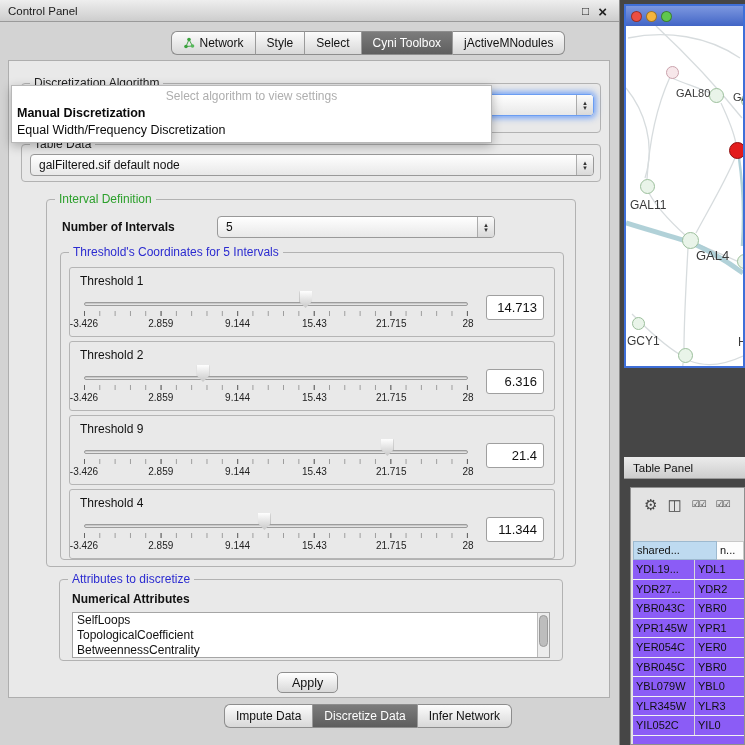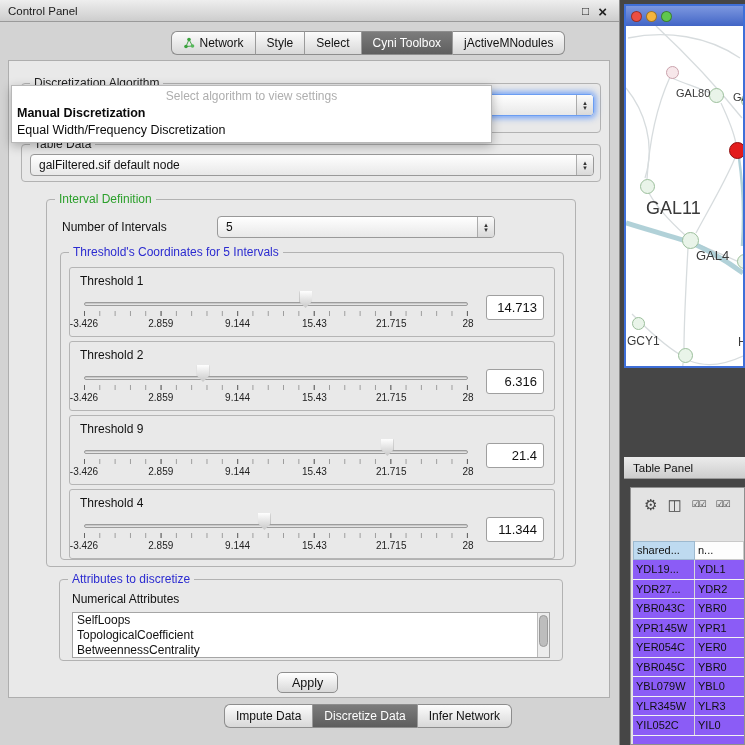--- a/index.html
+++ b/index.html
@@ -30,21 +30,21 @@
 .combo{position:absolute;height:22px;background:linear-gradient(#ffffff,#e8e8e8);border:1px solid #999;border-radius:4px;display:flex;align-items:center}
 .combo-text{flex:1;font-size:12px;padding-left:8px;white-space:nowrap;overflow:hidden}
 .combo-arrows{width:17px;height:100%;border-left:1px solid #ababab;display:flex;flex-direction:column;align-items:center;justify-content:center;font-size:7px;line-height:5px;color:#333;background:linear-gradient(#fbfbfb,#d9d9d9);border-radius:0 3px 3px 0}
 .combo.focused{border-color:#6b9df2;box-shadow:0 0 6px 2px rgba(92,148,250,.85)}
 
 .overlay{position:absolute;left:2px;top:24px;width:481px;background:#fff;border:1px solid #b8b8b8;box-shadow:0 3px 10px rgba(0,0,0,.28);z-index:60;padding-bottom:3px}
 .ov-ph{font-size:12px;color:#aeaeae;text-align:center;padding:3px 0 2px}
 .ov-opt{font-size:12.5px;color:#0a0a0a;padding:1px 0 2px 5px}
 .ov-opt.bold{font-weight:bold}
 
-.bold-label{position:absolute;font-size:12px;font-weight:normal;white-space:nowrap}
+.bold-label{position:absolute;font-size:12px;font-weight:bold;white-space:nowrap}
 
 
 .th-stack{position:absolute;left:8px;right:8px;top:14px;display:flex;flex-direction:column;gap:4px}
 .threshold-panel{position:relative;height:70px;border:1px solid #b5b5b5;border-radius:3px;background:#e9e9e9}
 .th-label{position:absolute;left:10px;top:6px;font-size:12px;font-weight:normal}
 .th-row{position:absolute;left:10px;right:10px;top:22px;height:46px;display:flex;align-items:flex-start}
 .slider-wrap{flex:1;position:relative;height:46px;margin-right:14px}
 .track{position:absolute;left:4px;right:4px;top:12px;height:4px;background:linear-gradient(#bdbdbd,#f0f0f0);border:1px solid #9c9c9c;border-radius:2px}
 .handle-layer{position:absolute;left:4px;right:4px;top:0;height:20px}
 .handle{position:absolute;top:1px;width:13px;height:17px;transform:translateX(-50%);background:linear-gradient(#fefefe,#c8c8c8);clip-path:polygon(0 0,100% 0,100% 60%,50% 100%,0 60%);filter:drop-shadow(0 0 1px rgba(0,0,0,.55))}
@@ -73,21 +73,21 @@
 .net-node.pink{background:#f7e7ea;border-color:#caa3ad}
 .net-label{position:absolute;color:#3a3a3a;white-space:nowrap}
 
 
 .tp-titlebar{position:absolute;left:624px;top:457px;width:121px;height:22px;background:linear-gradient(#ececec,#cdcdcd);border-bottom:1px solid #999;font-size:11.5px;display:flex;align-items:center;padding-left:9px}
 .table-window{position:absolute;left:630px;top:487px;width:115px;height:258px;background:#e3e3e3;border:1px solid #8f8f8f}
 .tw-toolbar{height:33px;display:flex;align-items:center;gap:10px;padding-left:13px;color:#444}
 .tw-toolbar .ic{font-size:15px;line-height:1}
 .tw-toolbar .ic.small{font-size:9px;letter-spacing:-1px}
 .tw-head{position:absolute;left:2px;right:0;top:53px;height:19px;display:flex;font-size:11px}
-.th-c1{width:62px;background:#bedaf0;border:1px solid #9db9cf;padding:2px 0 0 3px;overflow:hidden;white-space:nowrap}
+.th-c1{width:84px;background:#bedaf0;border:1px solid #9db9cf;padding:2px 0 0 3px;overflow:hidden;white-space:nowrap}
 .th-c2{flex:1;background:#fdfdfd;border:1px solid #c9c9c9;border-left:none;padding:2px 0 0 3px;overflow:hidden;white-space:nowrap}
 .tw-rows{position:absolute;left:2px;right:0;top:72px;bottom:0;background:#8b5cf6}
 .tw-row{display:flex;height:19.5px;font-size:11px;border-bottom:1px solid #f2f2f2}
 .tw-row .c1{width:62px;padding:3px 0 0 3px;border-right:1px solid #d8d8d8;overflow:hidden;white-space:nowrap}
 .tw-row .c2{flex:1;padding:3px 0 0 3px;overflow:hidden;white-space:nowrap}
 </style>
 </head>
 <body>
 
 <div class="window-cp">
@@ -347,21 +347,21 @@
         <div class="net-node" style="left: 111px; top: 228px; width: 15px; height: 15px;"></div>
 
         <div class="net-node" style="left: 47px; top: 379px; width: 15px; height: 15px;"></div>
       </div>
     <div>
 
         <span class="net-label" style="left: 50px; top: 61px; font-size: 11px;">GAL80</span>
 
         <span class="net-label" style="left: 107px; top: 65px; font-size: 11px;">GA</span>
 
-        <span class="net-label" style="left: 20px; top: 172px; font-size: 18px;">GAL11</span>
+        <span class="net-label" style="left: 4px; top: 172px; font-size: 12px;">GAL11</span>
 
         <span class="net-label" style="left: 70px; top: 222px; font-size: 13px;">GAL4</span>
 
         <span class="net-label" style="left: 1px; top: 308px; font-size: 12px;">GCY1</span>
 
         <span class="net-label" style="left: 112px; top: 309px; font-size: 12px;">H</span>
 
         <span class="net-label" style="left: 66px; top: 365px; font-size: 12px;">HAP2</span>
       </div>
   </div>

